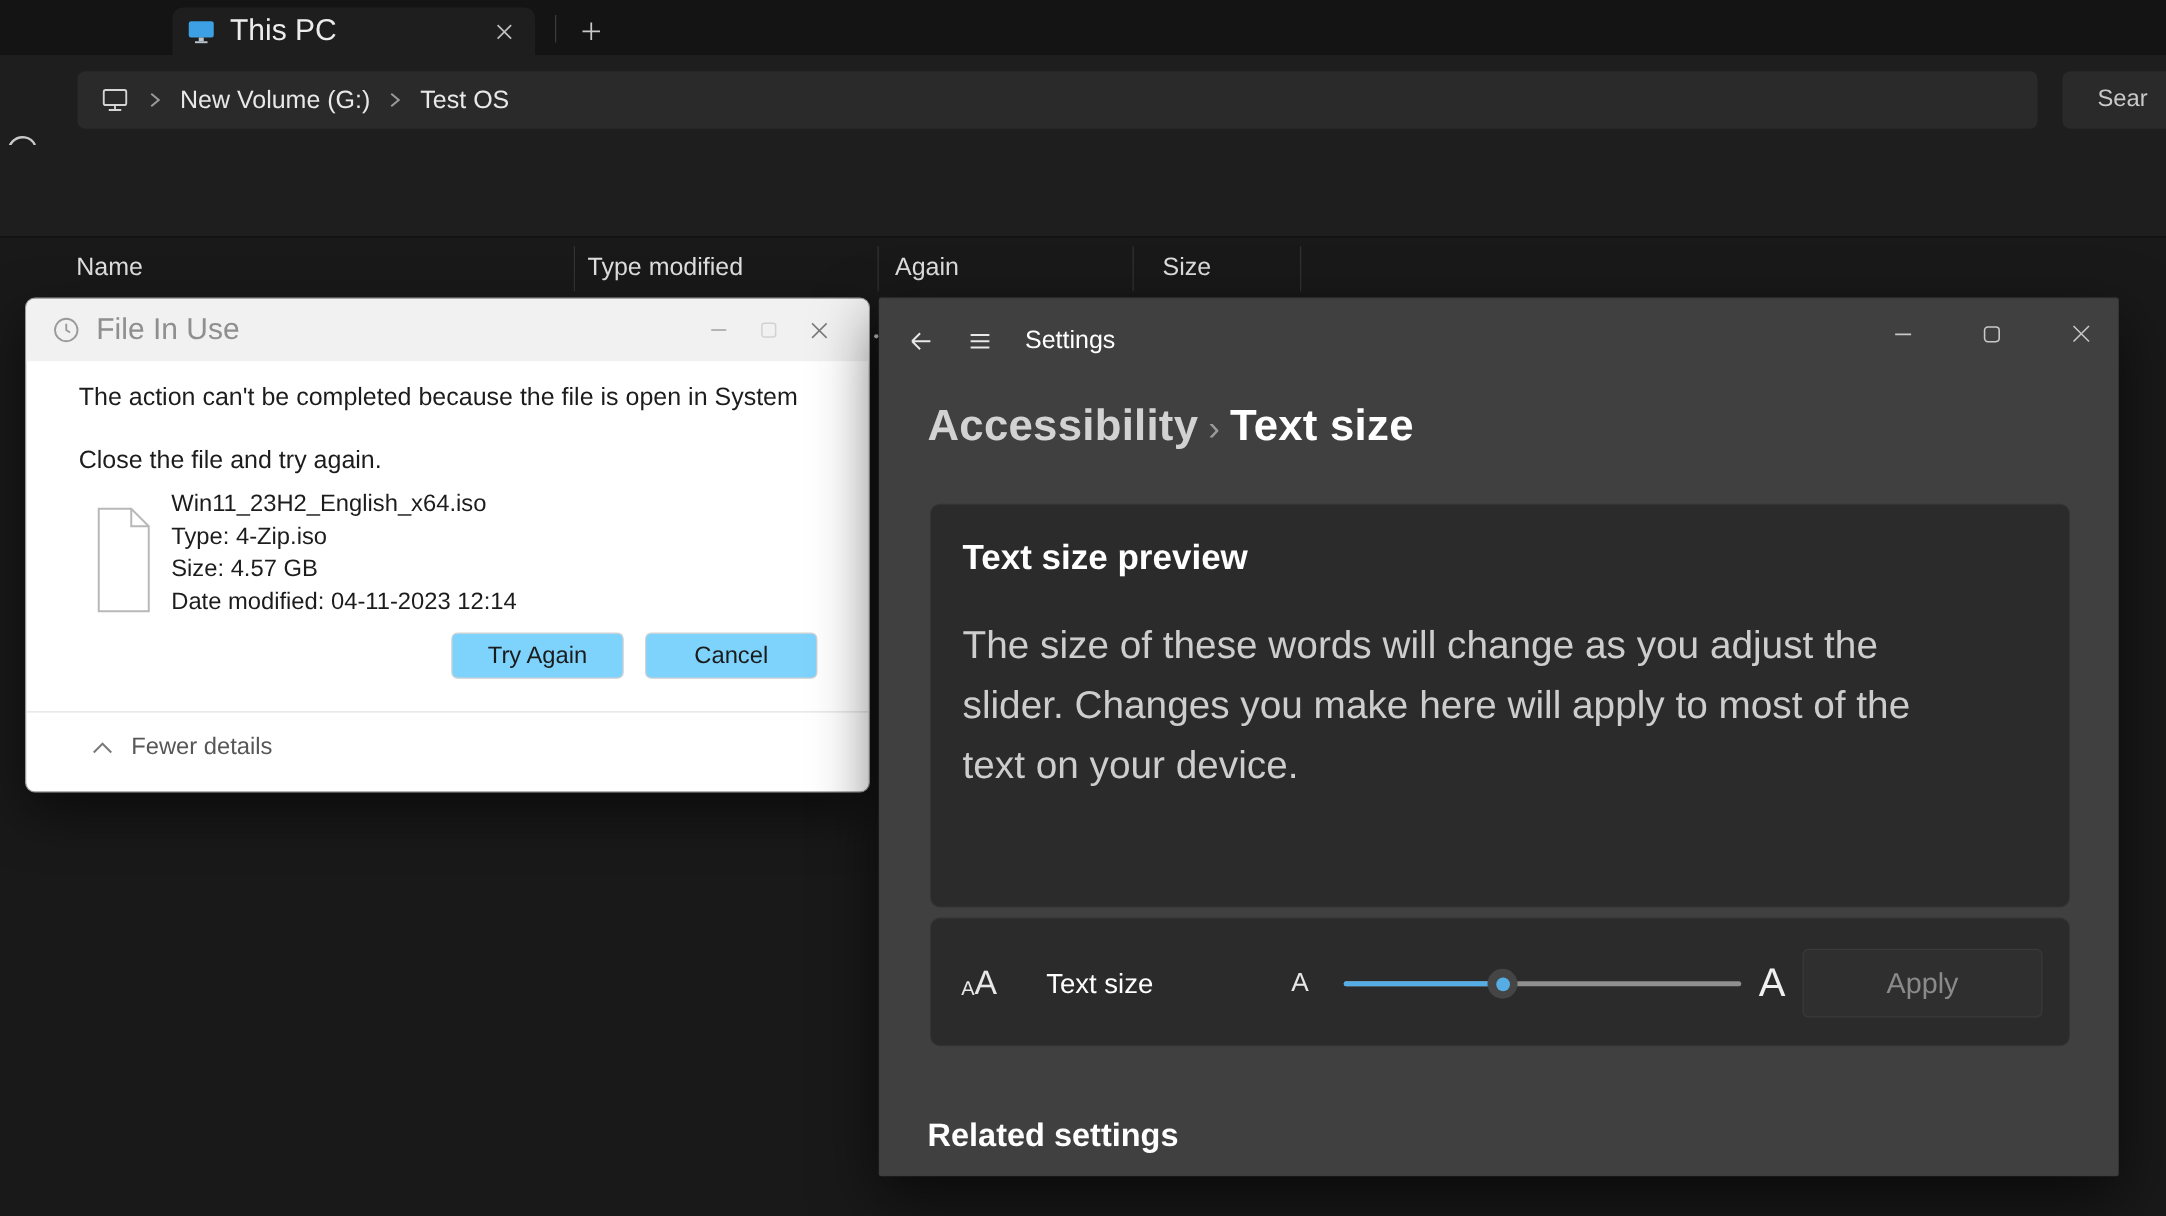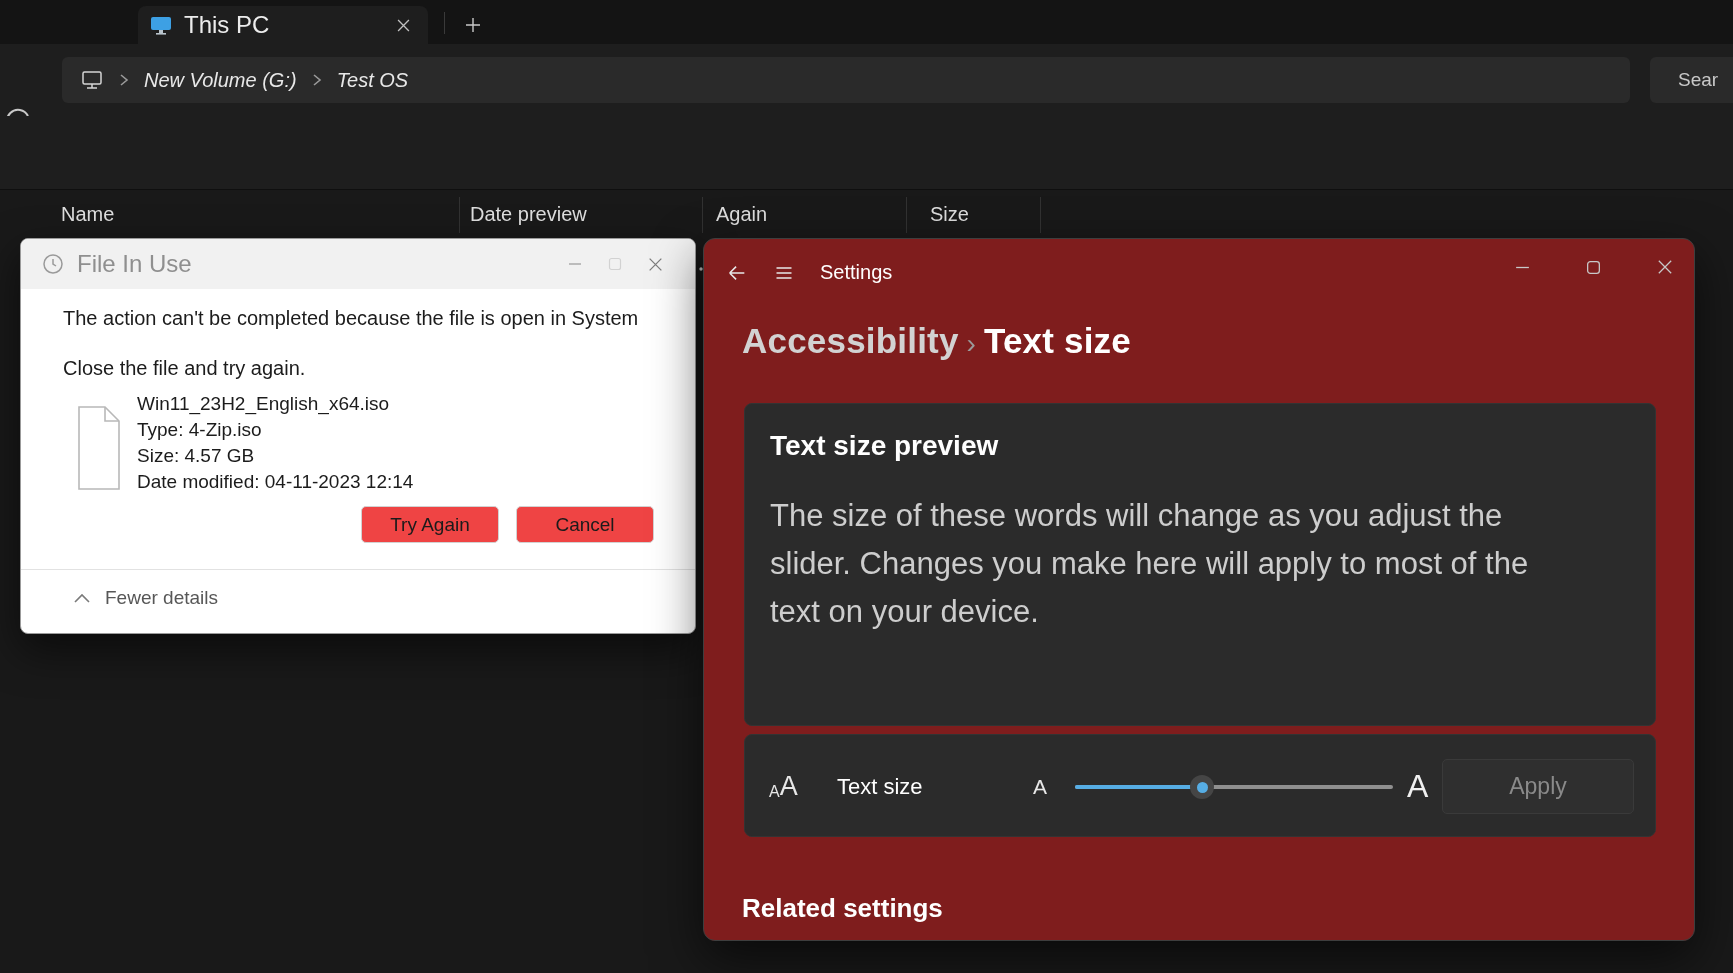--- a/index.html
+++ b/index.html
@@ -20,21 +20,21 @@
   }
   .tab-title { color:#ececec; font-size:24px; margin-left:12px; flex:1; white-space:nowrap; }
   .tab-close { width:26px; height:26px; display:flex; align-items:center; justify-content:center; border-radius:4px; }
   .tab-sep { position:absolute; left:444px; top:12px; width:1px; height:22px; background:#3a3a3a; }
   .newtab { position:absolute; left:456px; top:8px; width:34px; height:34px; display:flex; align-items:center; justify-content:center; border-radius:4px; }
 
   .addressrow { position:absolute; left:0; top:44px; width:1733px; height:72px; background:#1e1e1e; }
   .refresh-arc { position:absolute; left:4px; top:62px; }
   .addressbar {
     position:absolute; left:62px; top:13px; width:1568px; height:46px;
-    background:#2a2a2a; border-radius:6px; display:flex; align-items:center; padding:0 18px; gap:14px;font-style:italic;
+    background:#2a2a2a; border-radius:6px; display:flex; align-items:center; padding:0 18px; gap:14px;
   }
   .crumb { color:#e8e8e8; font-size:20px; white-space:nowrap; }
   .searchbox {
     position:absolute; left:1650px; top:13px; width:110px; height:46px;
     background:#2a2a2a; border-radius:6px 0 0 6px; display:flex; align-items:center; padding-left:28px;
     color:#c9c9c9; font-size:19px; overflow:hidden; white-space:nowrap;
   }
 
   .toolbar { position:absolute; left:0; top:116px; width:1733px; height:74px; background:#1e1e1e; border-bottom:1px solid #0f0f0f; }
   .tbtn { position:absolute; top:134px; width:38px; height:38px; display:flex; align-items:center; justify-content:center; border-radius:5px; }
@@ -52,31 +52,31 @@
     background:#ffffff; border-radius:8px; border:1px solid #9b9b9b;
     box-shadow:0 16px 42px rgba(0,0,0,.55); overflow:hidden;
   }
   .dlg-titlebar { position:absolute; left:0; top:0; width:100%; height:50px; background:#f1f1f1; display:flex; align-items:center; padding:16px 20px; }
   .dlg-title { color:#8f8f8f; font-size:24px; margin-left:12px; flex:1; }
   .dlg-ctl { width:40px; height:34px; display:flex; align-items:center; justify-content:center; }
   .dlg-text { position:absolute; left:42px; color:#1c1c1c; font-size:20px; white-space:nowrap; }
   .dlg-fileicon { position:absolute; left:56px; top:166px; }
   .dlg-fileinfo { position:absolute; left:116px; top:152px; color:#1c1c1c; font-size:19px; line-height:26px; }
   .dlg-btn {
-    position:absolute; top:267px; width:138px; height:37px; background:#ef4444;
+    position:absolute; top:267px; width:138px; height:37px; background:#7dd3fc;
     border:1px solid #d2d2d2; border-radius:5px; color:#1b1b1b; font-size:19px;
     display:flex; align-items:center; justify-content:center;
   }
   .dlg-divider { position:absolute; left:0; top:330px; width:100%; height:1px; background:#e2e2e2; }
   .dlg-footer { position:absolute; left:52px; top:348px; display:flex; align-items:center; gap:14px; color:#575757; font-size:19px; }
 
   
   .settings {
     position:absolute; left:703px; top:238px; width:992px; height:703px; z-index:20;
-    background:#7f1d1d; border-radius:12px; border:1px solid #3e3e3e;
+    background:#404040; border-radius:2px; border:1px solid #3e3e3e;
     box-shadow:0 18px 50px rgba(0,0,0,.6); overflow:hidden; color:#fff;
   }
   .st-ctl { position:absolute; top:10px; width:46px; height:36px; display:flex; align-items:center; justify-content:center; }
   .st-nav { position:absolute; left:22px; top:22px; display:flex; align-items:center; gap:26px; }
   .st-title { font-size:20px; color:#fff; }
   .st-breadcrumb { position:absolute; left:38px; top:82px; display:flex; align-items:baseline; gap:8px; }
   .st-bc-parent { font-size:35px; font-weight:600; color:#d2d2d2; letter-spacing:.2px; }
   .st-bc-sep { font-size:28px; color:#9a9a9a; }
   .st-bc-current { font-size:35px; font-weight:600; color:#ffffff; letter-spacing:.2px; }
   .card { position:absolute; left:40px; width:912px; background:#2b2b2b; border:1px solid #333333; border-radius:8px; }
@@ -216,21 +216,21 @@
       <svg width="24" height="24" viewBox="0 0 24 24">
           <circle cx="5" cy="12" r="1.7" fill="#d5d5d5"></circle>
           <circle cx="12" cy="12" r="1.7" fill="#d5d5d5"></circle>
           <circle cx="19" cy="12" r="1.7" fill="#d5d5d5"></circle>
         </svg>
     </div>
   </div>
 
   <div class="listheader">
     <span class="colhead" style="left:61px">Name</span>
-    <span class="colhead" style="left:470px">Date preview</span>
+    <span class="colhead" style="left:470px">Type modified</span>
     <span class="colhead" style="left:716px">Again</span>
     <span class="colhead" style="left:930px">Size</span>
     <span class="colsep" style="left:459px"></span>
     <span class="colsep" style="left:702px"></span>
     <span class="colsep" style="left:906px"></span>
     <span class="colsep" style="left:1040px"></span>
   </div>
 </div>
 
 <div class="dialog">

